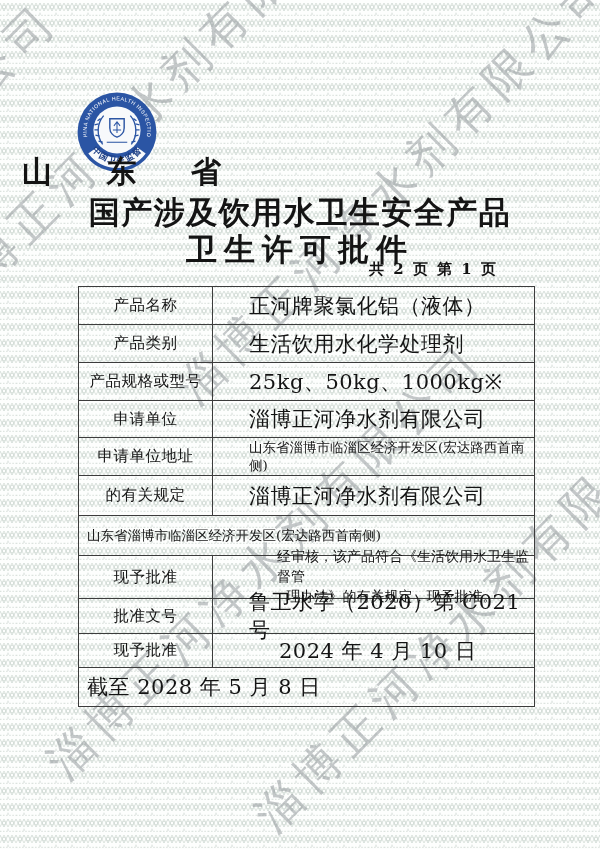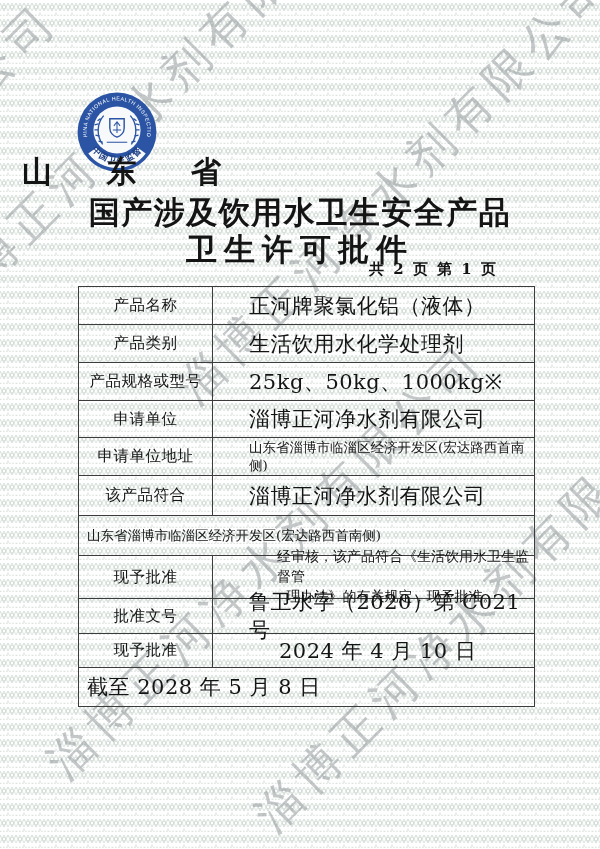--- a/index.html
+++ b/index.html
@@ -148,21 +148,21 @@
         <div class="tlabel">申请单位</div>
         <div class="tvalue">淄博正河净水剂有限公司</div>
       </div>
 
       <div class="trow" style="height:38px">
         <div class="tlabel">申请单位地址</div>
         <div class="tvalue small">山东省淄博市临淄区经济开发区(宏达路西首南侧)</div>
       </div>
 
       <div class="trow" style="height:40px">
-        <div class="tlabel">该产品符合</div>
+        <div class="tlabel">的有关规定</div>
         <div class="tvalue">淄博正河净水剂有限公司</div>
       </div>
 
       <div class="trow" style="height:40px">
         <div class="tvalue small">山东省淄博市临淄区经济开发区(宏达路西首南侧)</div>
       </div>
 
       <div class="trow" style="height:43px">
         <div class="tlabel">现予批准</div>
         <div class="tvalue conclusion">

